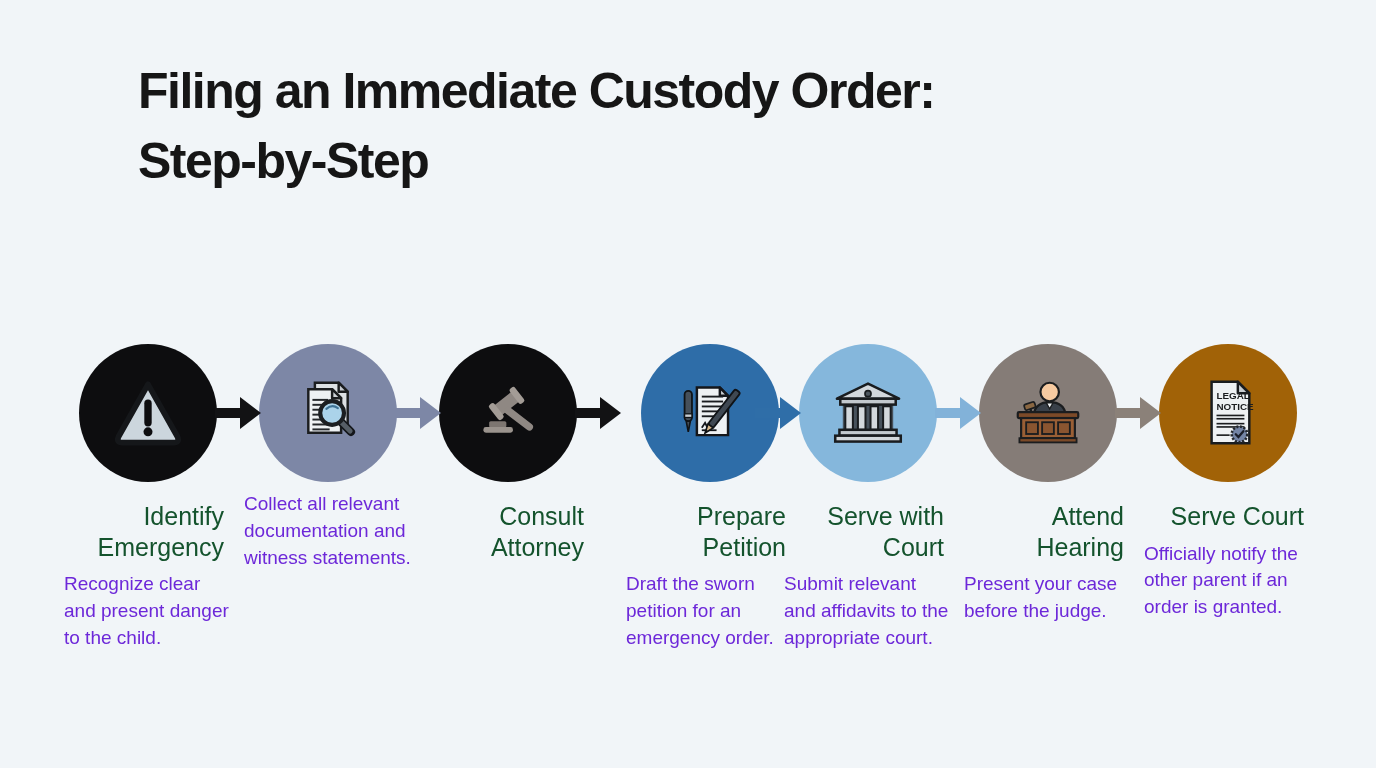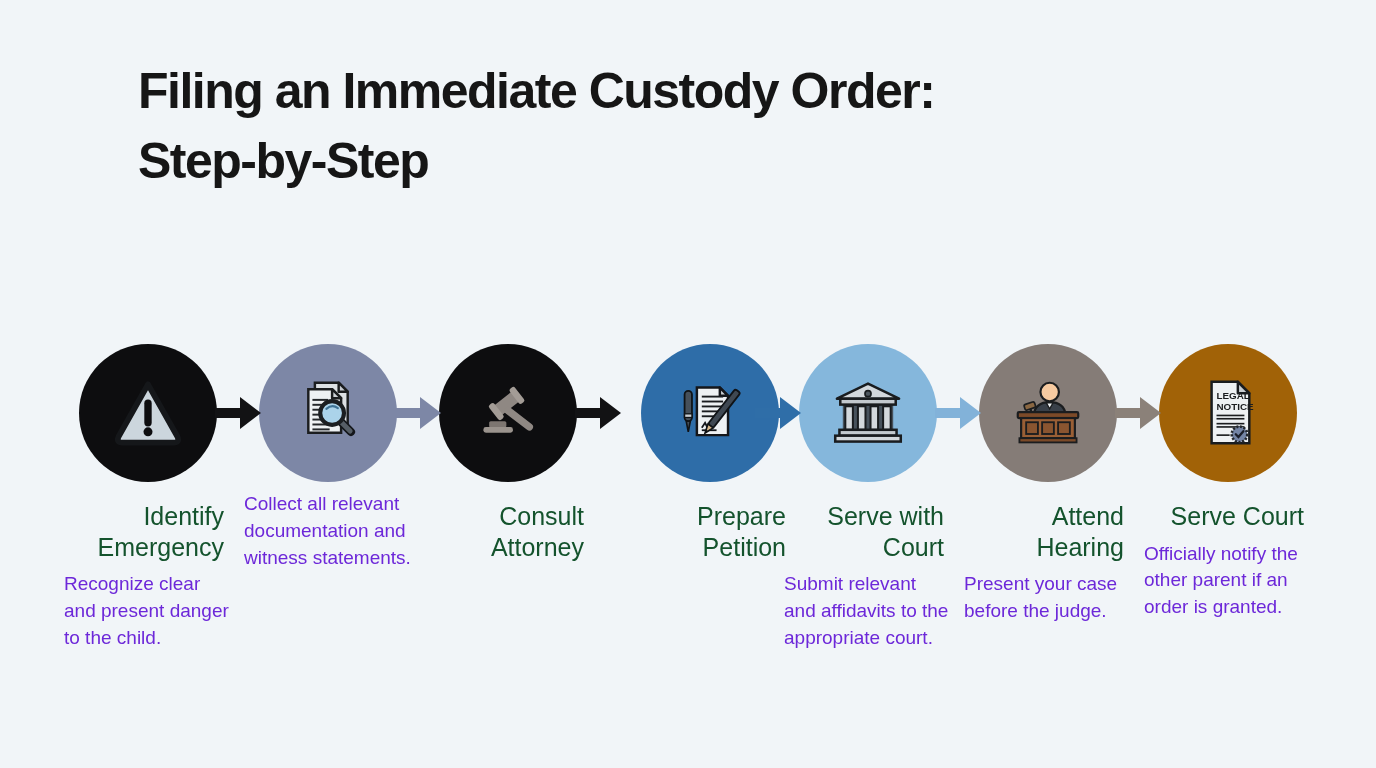--- a/index.html
+++ b/index.html
@@ -139,20 +139,21 @@
           <rect x="59" y="16" width="8" height="54" rx="2.5" fill="#3f4852" stroke="#101316" stroke-width="2.2"></rect>
           <path d="M59 70 L63 81 L67 70 Z" fill="#d9b98c" stroke="#101316" stroke-width="2"></path>
           <path d="M61.8 77 L63 81 L64.2 77 Z" fill="#101316"></path>
         </g>
         <rect x="19" y="23" width="9" height="37" rx="4.5" fill="#46505a" stroke="#101316" stroke-width="2.2"></rect>
         <rect x="19" y="51" width="9" height="4.5" fill="#c8cdd2" stroke="#101316" stroke-width="1.6"></rect>
         <path d="M21 60 L23.5 73 L26 60 Z" fill="#46505a" stroke="#101316" stroke-width="2"></path>
       </svg>
     </div>
     <div class="step-title">Prepare Petition</div>
+    <div class="step-desc">Draft the sworn petition for an emergency order.</div>
   </div>
 
   <div class="step" style="left:720px">
     <div class="circle" style="background-color: rgb(133, 183, 220);">
       <svg width="84" height="84" viewBox="0 0 100 100">
         <rect x="20" y="40" width="60" height="32" fill="#47525c"></rect>
         <path d="M50 15 L87 33 H13 Z" fill="#d3d8dc" stroke="#191c1f" stroke-width="3" stroke-linejoin="round"></path>
         <circle cx="50" cy="27" r="3.6" fill="#4d565e" stroke="#191c1f" stroke-width="2"></circle>
         <rect x="17" y="33" width="66" height="7" fill="#c3c9ce" stroke="#191c1f" stroke-width="3"></rect>
         <g fill="#d3d8dc" stroke="#191c1f" stroke-width="2.4">

